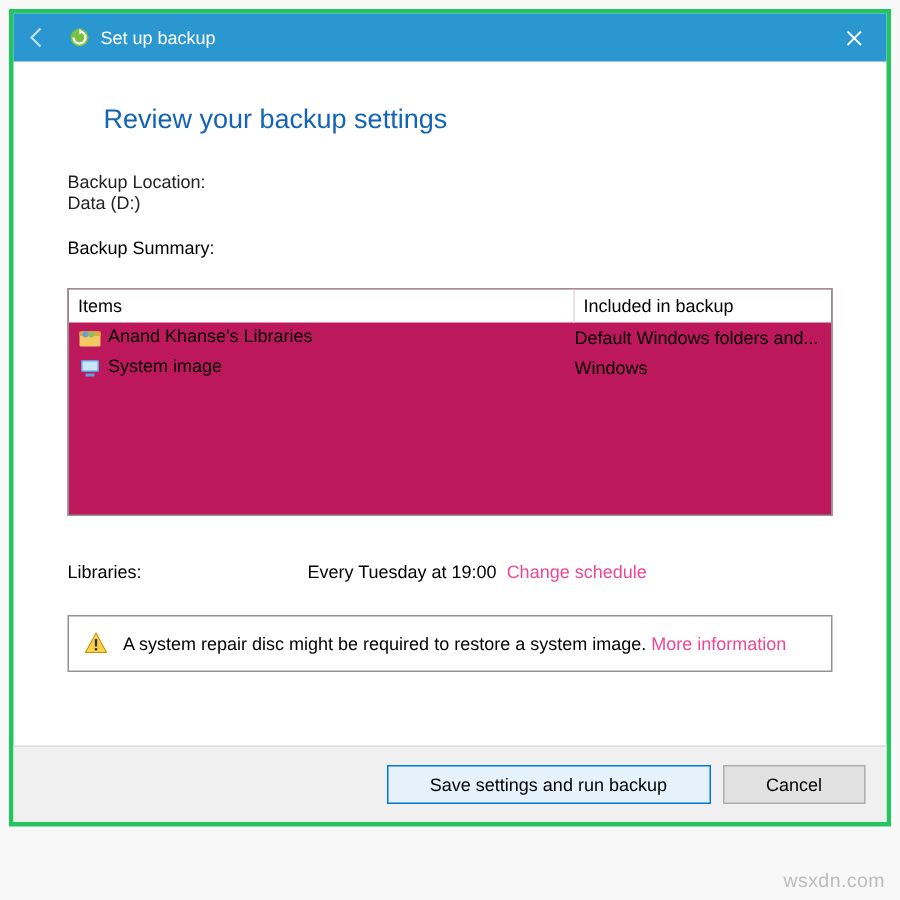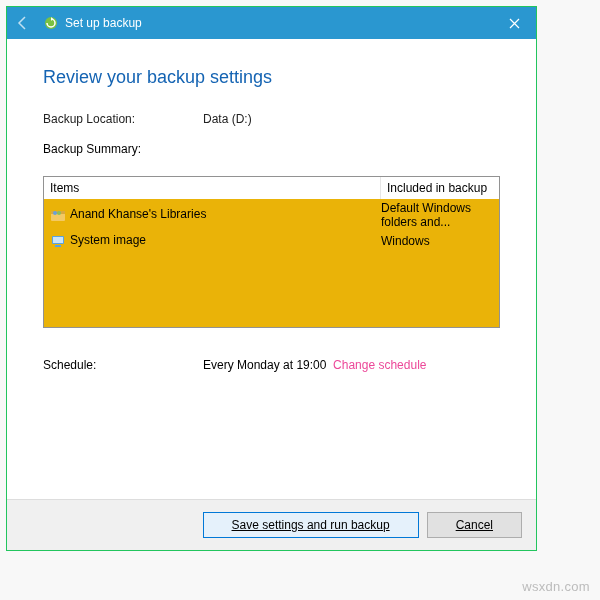--- a/index.html
+++ b/index.html
@@ -8,23 +8,23 @@
   font-size: 12px;
   background: #f8f8f8;
   width: 600px;
   height: 600px;
   overflow: hidden;
   position: relative;
 }
 .window {
   position: absolute;
   top: 6px; left: 6px;
-  width: 531px; height: 545px;
+  width: 588px; height: 545px;
   background: #fff;
-  border: 1px solid #22c55e;
+  border: 3px solid #22c55e;
   display: flex;
   flex-direction: column;
 }
 .titlebar {
   height: 32px;
   background: #2a97d0;
   display: flex;
   align-items: center;
   color: #fff;
   position: relative;
@@ -53,33 +53,35 @@
 }
 .content {
   padding: 28px 36px 10px 36px;
   flex: 1;
 }
 .heading {
   color: #1564b3;
   font-size: 18px;
   font-weight: 400;
   margin-bottom: 24px;
+  margin-left: 24px;
 }
 .row {
   display: flex;
   font-size: 12px;
   color: #222;
   margin-bottom: 16px;
+  flex-direction: column;
 }
 .row .label { width: 160px; }
 .summary-label { font-size: 12px; margin-bottom: 20px; }
 .table {
   border: 1px solid #929292;
   height: 152px;
-  background: #eab308;
+  background: #be185d;
 }
 .table-head {
   display: flex;
   border-bottom: 0;
 }
 .table-head .th {
   padding: 4px 6px;
   font-size: 12px;
   border-right: 1px solid #e6e6e6;
   background: #fff;
@@ -121,21 +123,20 @@
   gap: 8px;
 }
 .btn {
   background: #e1e1e1;
   border: 1px solid #adadad;
   padding: 5px 28px;
   font-size: 12px;
   font-family: inherit;
   cursor: pointer;
   min-width: 70px;
-  text-decoration: underline;
 }
 .btn.primary {
   border: 1px solid #0078d7;
   background: #e5f1fb;
 }
 .watermark {
   position: absolute;
   bottom: 6px; right: 10px;
   font-size: 13px;
   color: #bcbcbc;
@@ -205,26 +206,39 @@
                 <rect x="5" y="12" width="6" height="2" fill="#5aa3e0"></rect>
               </svg>
           </span>
           <span>System image</span>
         </div>
         <div class="c2">Windows</div>
       </div>
     </div>
 
     <div class="schedule-row">
-      <span class="label">Schedule:</span>
-      <span>Every Monday at 19:00</span>
+      <span class="label">Libraries:</span>
+      <span>Every Tuesday at 19:00</span>
       <span>&nbsp;&nbsp;</span>
       <a class="link">Change schedule</a>
     </div>
 
+    <div class="warn-box">
+      <span class="mini-icon">
+        <svg viewBox="0 0 16 16">
+            <path d="M8 1 L15 14 L1 14 Z" fill="#ffd24a" stroke="#c79100" stroke-width="0.7"></path>
+            <rect x="7.2" y="5" width="1.6" height="5" fill="#333"></rect>
+            <rect x="7.2" y="11" width="1.6" height="1.6" fill="#333"></rect>
+          </svg>
+      </span>
+      <span>
+        <span>A system repair disc might be required to restore a system image.</span>
+        <a class="link">More information</a>
+      </span>
+    </div>
   </div>
 
   <div class="footer">
     <button class="btn primary">Save settings and run backup</button>
     <button class="btn">Cancel</button>
   </div>
 </div>
 
 <div class="watermark">wsxdn.com</div>
 

